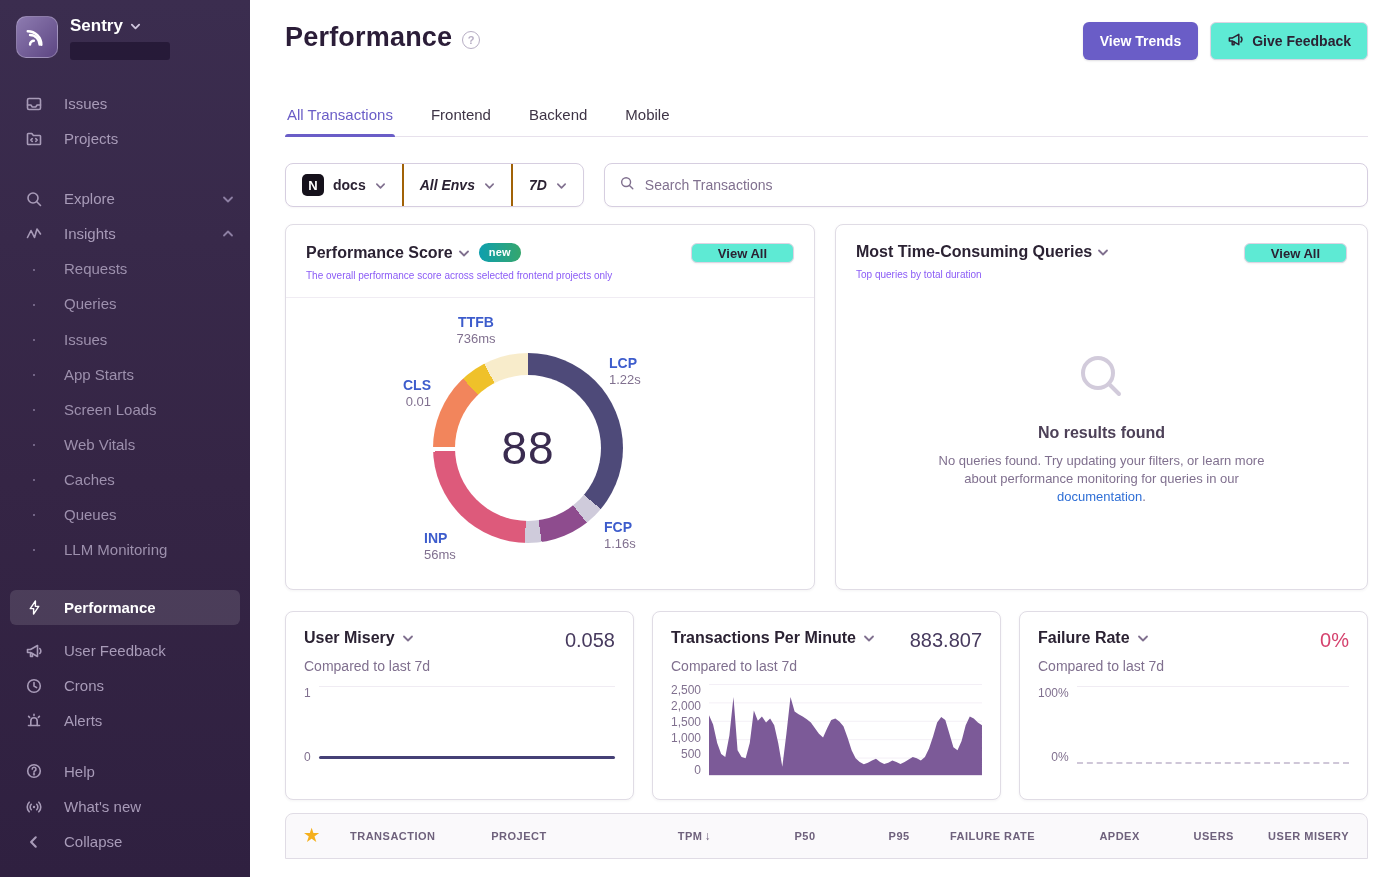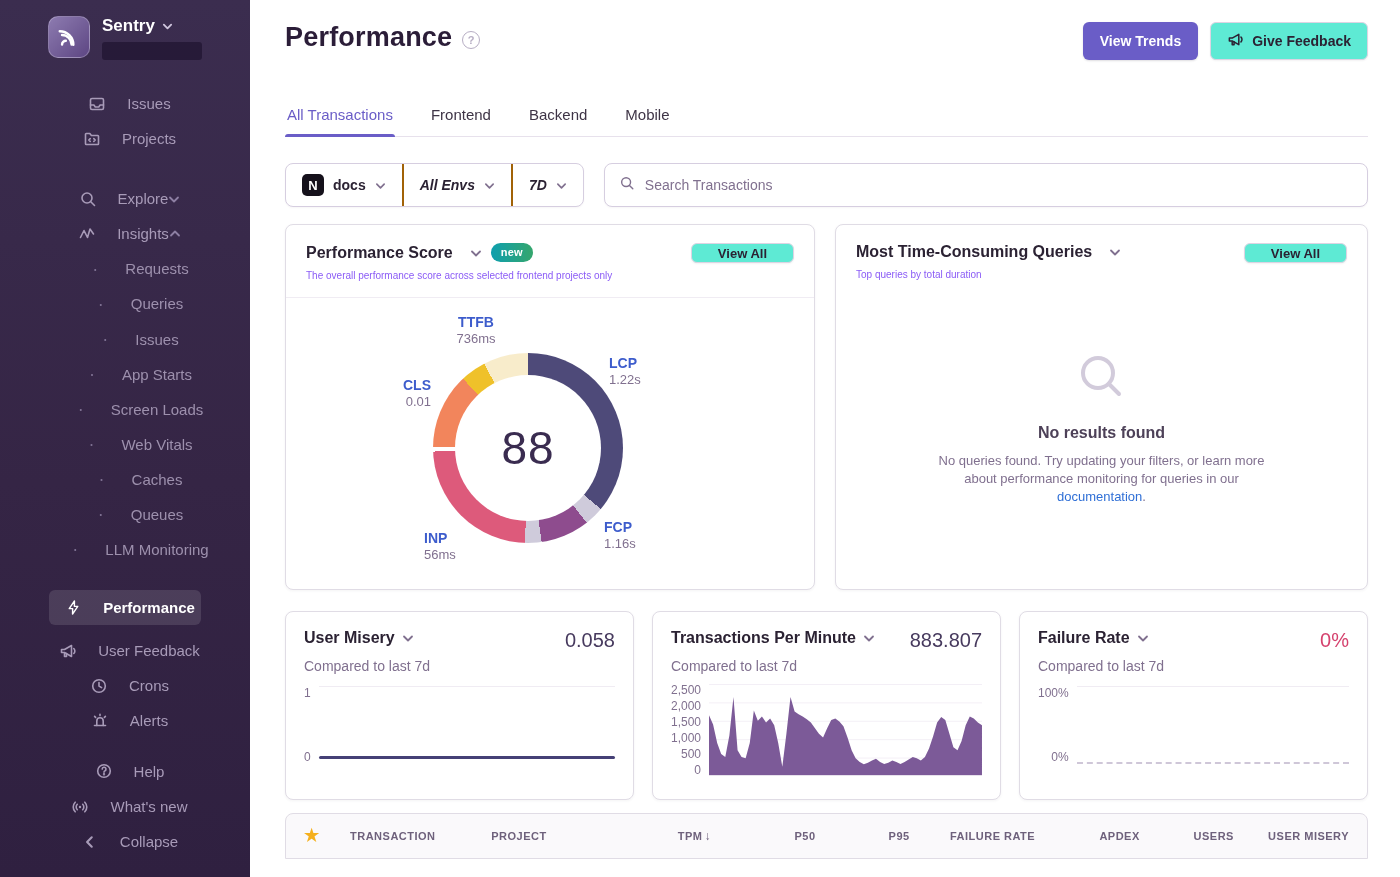--- a/index.html
+++ b/index.html
@@ -3,21 +3,21 @@
 <meta charset="utf-8">
 <style>
   * { margin:0; padding:0; box-sizing:border-box; }
   html,body { width:1400px; height:877px; overflow:hidden; }
   body { font-family:"Liberation Sans", sans-serif; background:#fff; }
   .app { display:flex; width:1400px; height:877px; }
 
   
   .sidebar { width:250px; height:877px; flex:0 0 250px;
     background:linear-gradient(180deg,#3b2d4f 0%,#352545 55%,#2f2040 100%);
-    color:#a89bb8; display:flex; flex-direction:column; padding:16px 0 18px 0;align-items:center; }
+    color:#a89bb8; display:flex; flex-direction:column; padding:16px 0 18px 0; }
   .logo-row { display:flex; align-items:flex-start; padding:0 16px; margin-bottom:26px; }
   .logo-box { width:42px; height:42px; border-radius:10px; flex:0 0 42px;
     background:linear-gradient(135deg,#8d7bb0,#5d4683); border:1px solid rgba(255,255,255,.25);
     display:flex; align-items:center; justify-content:center; }
   .brand-col { margin-left:12px; }
   .brand-line { display:flex; align-items:center; gap:7px; color:#fff; font-weight:bold; font-size:17px; cursor:pointer; }
   .org-block { margin-top:6px; width:100px; height:18px; border-radius:3px; background:rgba(15,5,30,.45); }
   .nav-item { display:flex; align-items:center; height:36px; padding:0 16px 0 24px; font-size:15px; cursor:pointer; color:#a89bb8; }
   .nav-item .ic { width:20px; height:20px; margin-right:20px; display:flex; align-items:center; justify-content:center; flex:0 0 20px; }
   .nav-item .grow { flex:1; }
@@ -59,21 +59,21 @@
     padding:0 14px; gap:10px; box-shadow:0 1px 2px rgba(43,34,51,.04); }
   .searchbox input { border:none; outline:none; flex:1; font-size:14px; color:#2b2233; font-family:"Liberation Sans",sans-serif; }
   .searchbox input::placeholder { color:#80708f; }
 
   
   .grid1 { margin-top:17px; display:grid; grid-template-columns:530px 1fr; gap:20px; }
   .panel { border:1px solid #e0dce5; border-radius:8px; background:#fff; box-shadow:0 1px 3px rgba(43,34,51,.05); overflow:hidden; }
   .panel-hd { padding:18px 20px 14px 20px; display:flex; align-items:flex-start; }
   .panel-hd-left { flex:1; }
   .panel-title-line { display:flex; align-items:center; gap:9px; }
-  .panel-title { font-size:16px; font-weight:bold; color:#2b2233; cursor:pointer; display:flex; align-items:center; gap:17px; }
+  .panel-title { font-size:16px; font-weight:bold; color:#2b2233; cursor:pointer; display:flex; align-items:center; gap:5px; }
   .badge-new { background:linear-gradient(90deg,#0e9fae,#35a66d); color:#fff; font-size:11px; font-weight:bold;
     border-radius:20px; padding:3px 10px 4px 10px; letter-spacing:.2px; }
   .panel-sub { margin-top:7px; font-size:10px; color:#8b5cf6; line-height:1.35; max-width:380px; }
   .btn-viewall { height:20px; padding:0 26px; font-size:13px; }
   .ps-divider { height:1px; background:#f0ecf3; }
   .ps-chart { position:relative; height:291px; }
   .donut { position:absolute; left:147px; top:55px; width:190px; height:190px; border-radius:50%; }
   .donut-hole { position:absolute; inset:22px; background:#fff; border-radius:50%; display:flex; align-items:center; justify-content:center; }
   .score-num { font-size:46px; font-weight:normal; color:#3a2c50; letter-spacing:1px; }
   .vital { position:absolute; line-height:1.25; }

